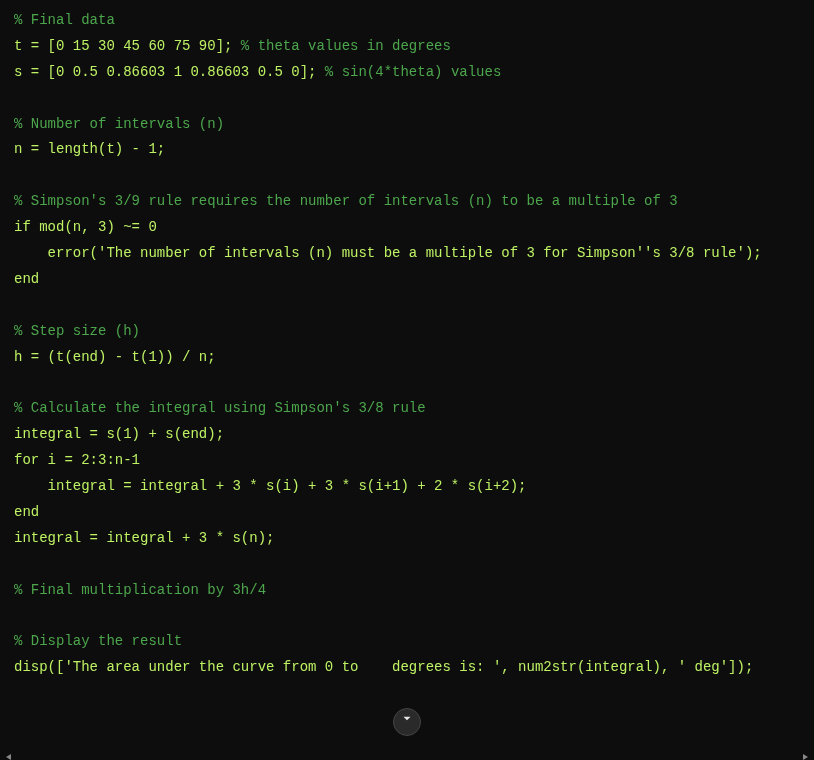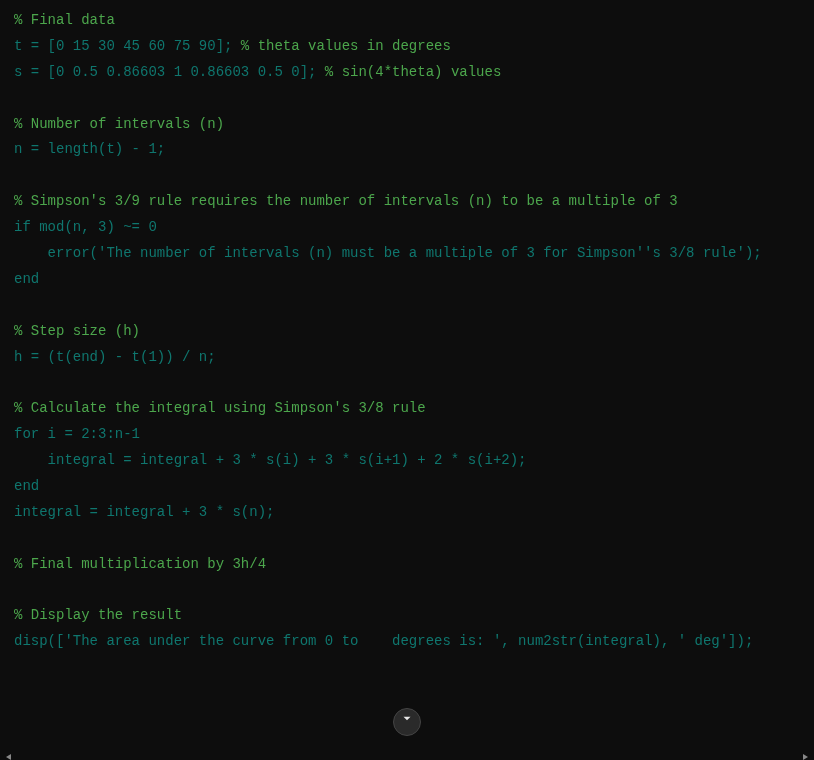--- a/index.html
+++ b/index.html
@@ -20,21 +20,21 @@
       position: relative;
     }
     .code-line {
       white-space: pre;
       min-height: 1.85em;
     }
     .comment {
       color: #4ca64c;
     }
     .normal {
-      color: #0f766e;
+      color: #bef264;
     }
     .scroll-down-btn {
       position: absolute;
       bottom: 24px;
       left: 50%;
       transform: translateX(-50%);
       width: 28px;
       height: 28px;
       border-radius: 50%;
       background-color: #2a2a2a;
@@ -84,20 +84,21 @@
     <div class="code-line">&nbsp;</div>
     <div class="code-line"><span class="comment">% Simpson's 3/9 rule requires the number of intervals (n) to be a multiple of 3</span></div>
     <div class="code-line"><span class="normal">if mod(n, 3) ~= 0</span></div>
     <div class="code-line"><span class="normal">    error('The number of intervals (n) must be a multiple of 3 for Simpson''s 3/8 rule');</span></div>
     <div class="code-line"><span class="normal">end</span></div>
     <div class="code-line">&nbsp;</div>
     <div class="code-line"><span class="comment">% Step size (h)</span></div>
     <div class="code-line"><span class="normal">h = (t(end) - t(1)) / n;</span></div>
     <div class="code-line">&nbsp;</div>
     <div class="code-line"><span class="comment">% Calculate the integral using Simpson's 3/8 rule</span></div>
+    <div class="code-line"><span class="normal">integral = s(1) + s(end);</span></div>
     <div class="code-line"><span class="normal">for i = 2:3:n-1</span></div>
     <div class="code-line"><span class="normal">    integral = integral + 3 * s(i) + 3 * s(i+1) + 2 * s(i+2);</span></div>
     <div class="code-line"><span class="normal">end</span></div>
     <div class="code-line"><span class="normal">integral = integral + 3 * s(n);</span></div>
     <div class="code-line">&nbsp;</div>
     <div class="code-line"><span class="comment">% Final multiplication by 3h/4</span></div>
     <div class="code-line">&nbsp;</div>
     <div class="code-line"><span class="comment">% Display the result</span></div>
     <div class="code-line"><span class="normal">disp(['The area under the curve from 0 to    degrees is: ', num2str(integral), ' deg']);</span></div>
   </div>

